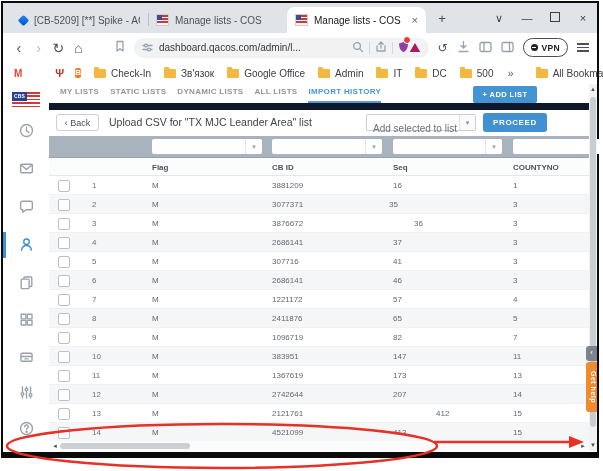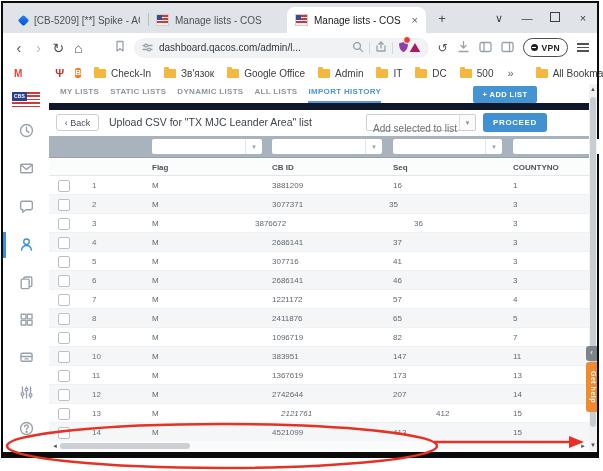--- a/index.html
+++ b/index.html
@@ -414,21 +414,21 @@
           <div class="rownum">2</div>
           <div class="tcell" style="left: 103px;">M</div>
           <div class="tcell" style="left: 223px;">3077371</div>
           <div class="tcell" style="left: 340px;">35</div>
           <div class="tcell" style="left: 464px;">3</div>
         </div>
         <div class="trow" style="top: 130px;">
           <div class="cbx"></div>
           <div class="rownum">3</div>
           <div class="tcell" style="left: 103px;">M</div>
-          <div class="tcell" style="left: 206px;">3876672</div>
+          <div class="tcell" style="left: 223px;">3876672</div>
           <div class="tcell" style="left: 332px; padding-left: 33px;">36</div>
           <div class="tcell" style="left: 464px;">3</div>
         </div>
         <div class="trow alt" style="top: 149px;">
           <div class="cbx"></div>
           <div class="rownum">4</div>
           <div class="tcell" style="left: 103px;">M</div>
           <div class="tcell" style="left: 223px;">2686141</div>
           <div class="tcell" style="left: 344px;">37</div>
           <div class="tcell" style="left: 464px;">3</div>
@@ -494,21 +494,21 @@
           <div class="rownum">12</div>
           <div class="tcell" style="left: 103px;">M</div>
           <div class="tcell" style="left: 223px;">2742644</div>
           <div class="tcell" style="left: 344px;">207</div>
           <div class="tcell" style="left: 464px;">14</div>
         </div>
         <div class="trow" style="top: 320px;">
           <div class="cbx"></div>
           <div class="rownum">13</div>
           <div class="tcell" style="left: 103px;">M</div>
-          <div class="tcell" style="left: 232px; font-style: italic;">2121761</div>
+          <div class="tcell" style="left: 223px;">2121761</div>
           <div class="tcell" style="left: 344px; margin-left: 43px;">412</div>
           <div class="tcell" style="left: 464px;">15</div>
         </div>
         <div class="trow alt" style="top: 339px;">
           <div class="cbx"></div>
           <div class="rownum">14</div>
           <div class="tcell" style="left: 103px;">M</div>
           <div class="tcell" style="left: 223px;">4521099</div>
           <div class="tcell" style="left: 344px;">413</div>
           <div class="tcell" style="left: 464px;">15</div>

